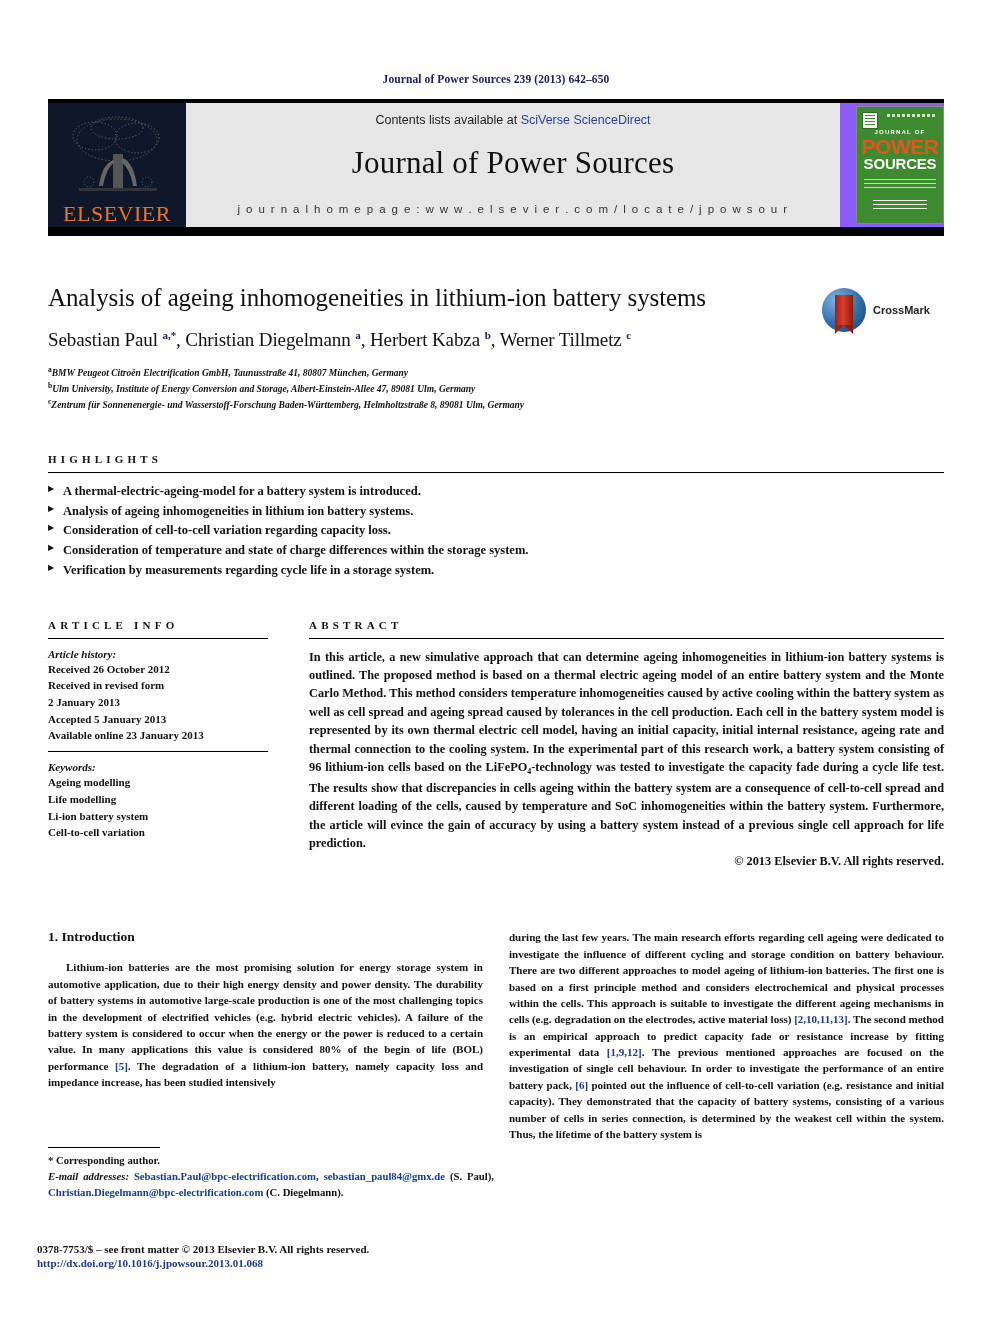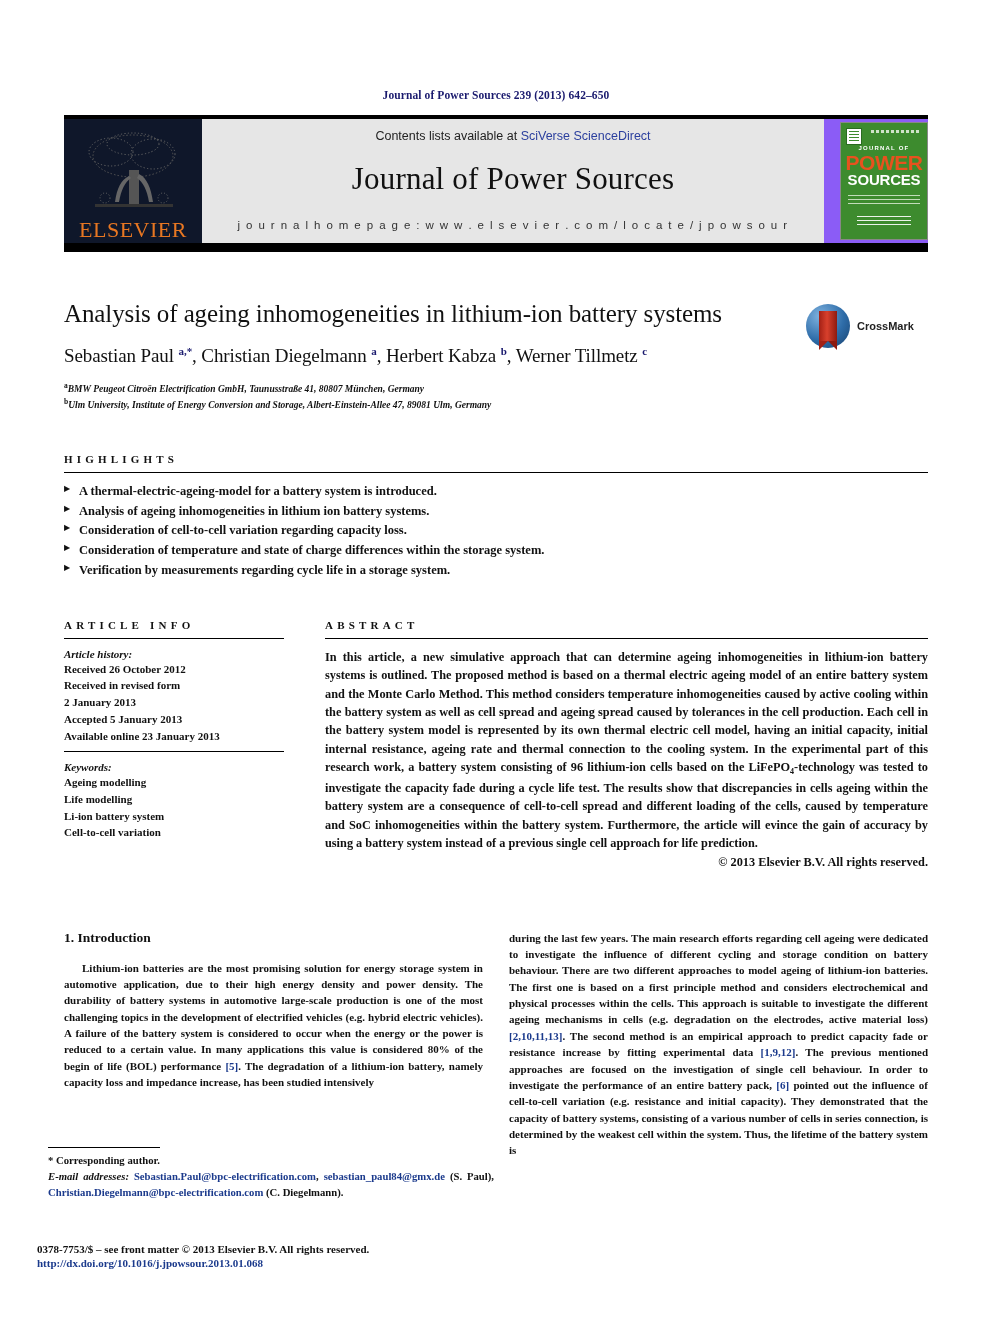--- a/index.html
+++ b/index.html
@@ -7,21 +7,21 @@
     margin: 0; padding: 0;
     background: #ffffff;
   }
   body {
     width: 992px; height: 1323px;
     font-family: "Liberation Serif", "DejaVu Serif", serif;
     color: #000;
     position: relative;
     overflow: hidden;
   }
-  .page { width: 992px; height: 1323px; position: relative; padding: 16px; }
+  .page { width: 992px; height: 1323px; position: relative; padding: 0; }
 
   
   .running-head {
     text-align: center;
     font-size: 11.5px;
     font-weight: bold;
     color: #1a1a6e;
     padding-top: 73px;
     letter-spacing: .1px;
   }
@@ -289,20 +289,21 @@
     </div>
     <div class="rule-thick-bottom"></div>
   </div>
 
   <div class="title-area">
     <h1 class="art-title">Analysis of ageing inhomogeneities in lithium-ion battery systems</h1>
     <div class="authors">Sebastian Paul <sup>a,*</sup>, Christian Diegelmann <sup>a</sup>, Herbert Kabza <sup>b</sup>, Werner Tillmetz <sup>c</sup></div>
     <div class="affils">
       <div class="affil"><sup>a</sup><span>BMW Peugeot Citroën Electrification GmbH, Taunusstraße 41, 80807 München, Germany</span></div>
       <div class="affil"><sup>b</sup><span>Ulm University, Institute of Energy Conversion and Storage, Albert-Einstein-Allee 47, 89081 Ulm, Germany</span></div>
+      <div class="affil"><sup>c</sup><span>Zentrum für Sonnenenergie- und Wasserstoff-Forschung Baden-Württemberg, Helmholtzstraße 8, 89081 Ulm, Germany</span></div>
     </div>
 
     <div class="crossmark">
       <div class="cm-circle">
         <div class="cm-ribbon"></div>
       </div>
       <div class="cm-label">CrossMark</div>
     </div>
   </div>
 

